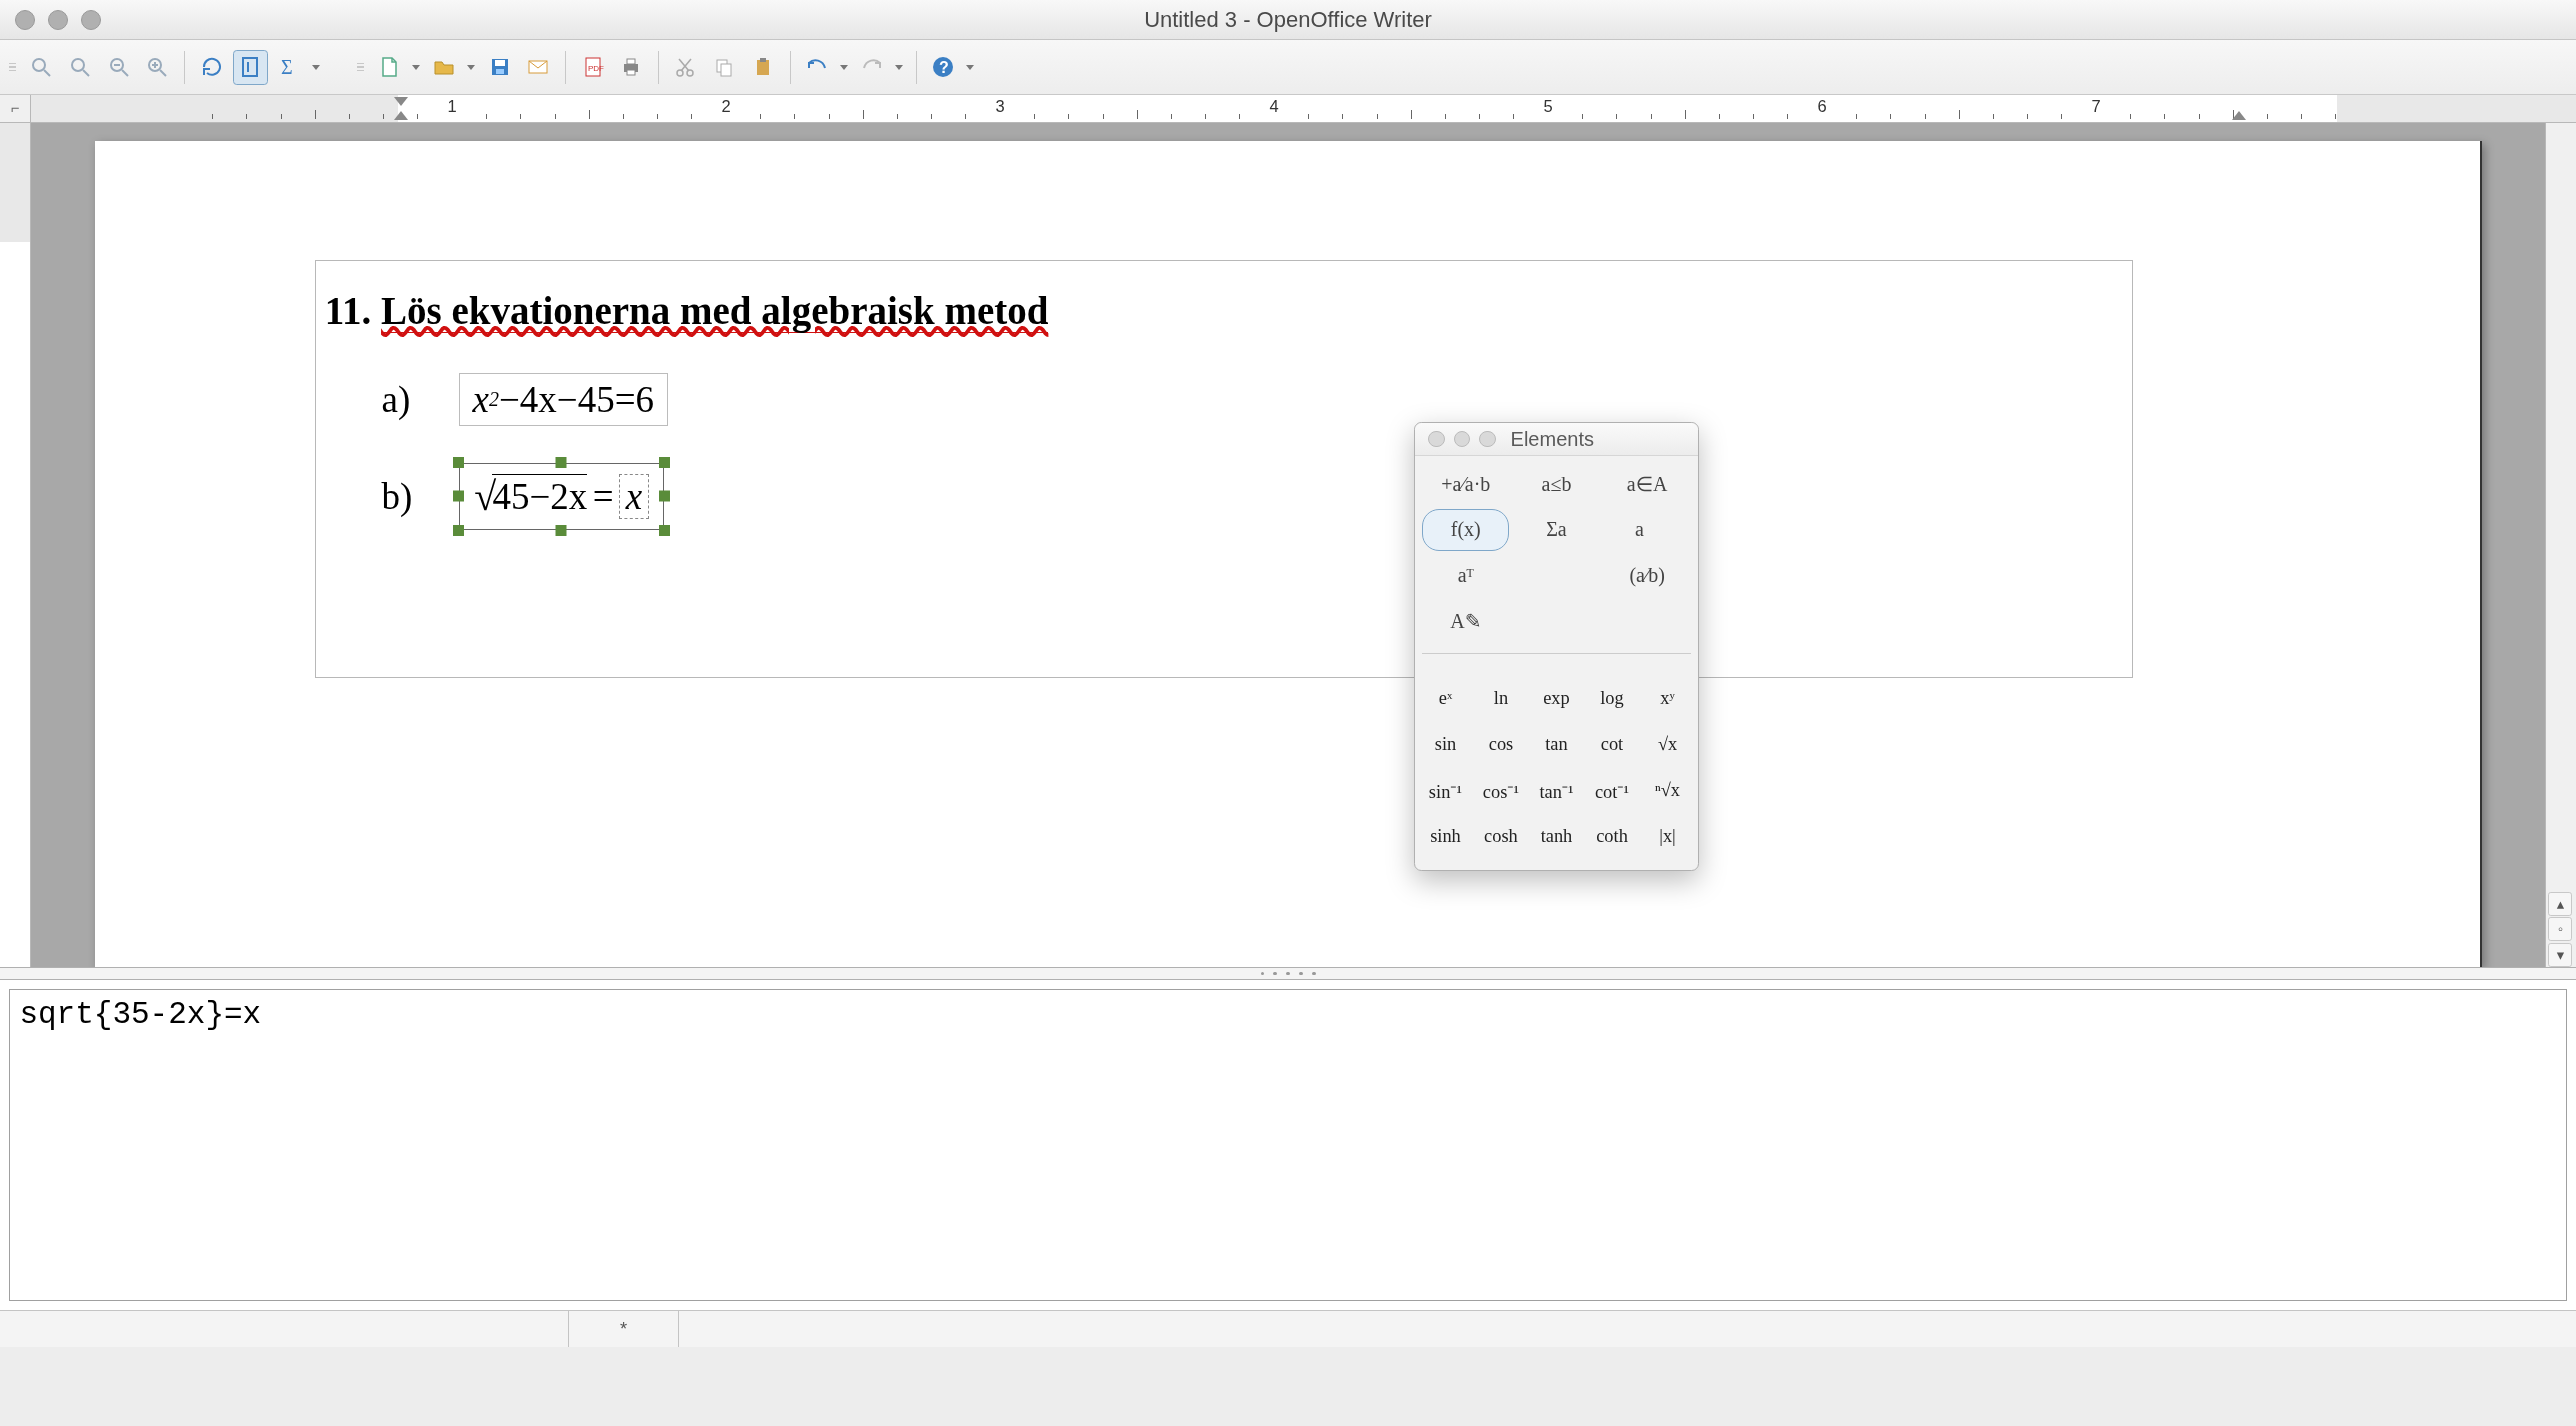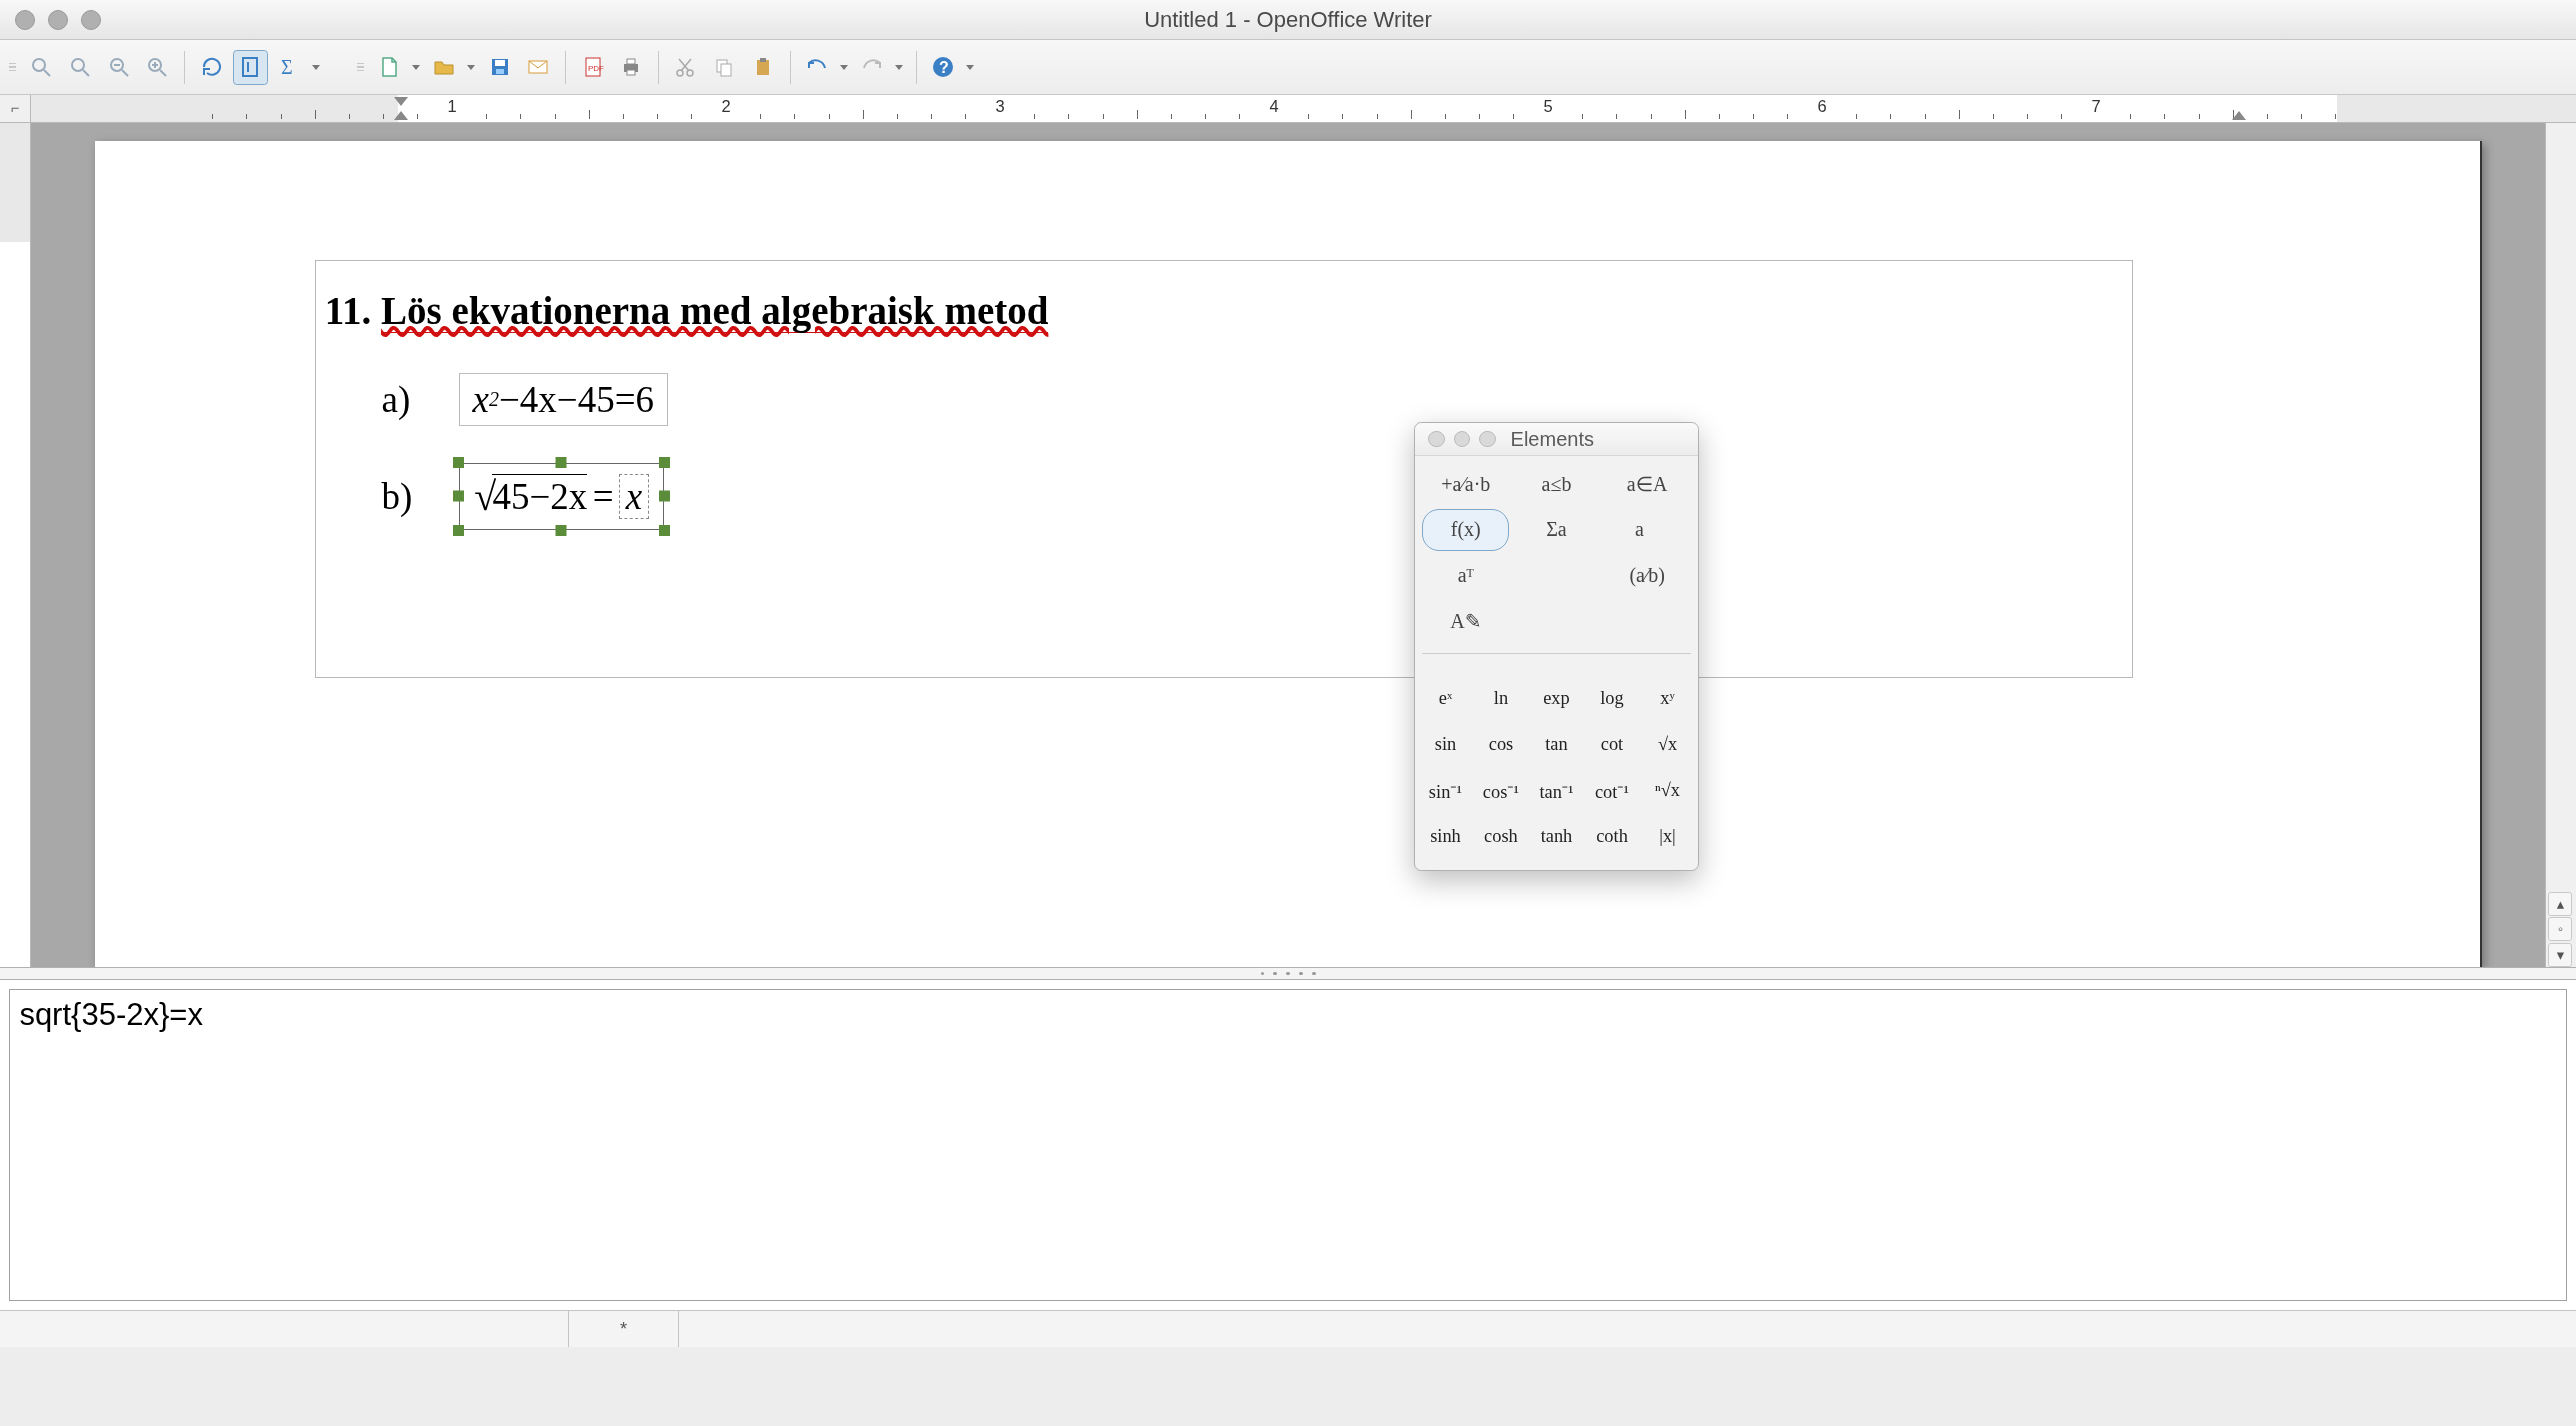--- a/index.html
+++ b/index.html
@@ -78,21 +78,21 @@
 .ep-items { display:grid; grid-template-columns: repeat(5,1fr); gap:9.2px; padding:7.3px 7.3px 14.7px 7.3px; }
 .ep-item { height:37px; display:flex; align-items:center; justify-content:center; font-size:18.4px; color:#222; cursor:pointer; font-family: Georgia, serif; }
 
 
 .h-splitter { height:13px; background:#f4f4f4; border-top:0.9px solid #b0b0b0; border-bottom:0.9px solid #b0b0b0; display:flex; align-items:center; justify-content:center; cursor:row-resize; }
 .h-splitter-dots { width:55px; height:3.7px; display:flex; justify-content:space-between; }
 .h-splitter-dots span{ width:3.7px;height:3.7px;background:#999;border-radius:50%; }
 
 
 .formula-pane { height:330px; background:#fff; border: none; padding:9.2px; }
-.formula-box { width:100%; height:100%; border:1.8px solid #a0a0a0; padding:7.3px 9.2px; font-family: Liberation Sans, sans-serif; font-size:31px; color:#000; outline:none; resize:none; background:#fff; }
+.formula-box { width:100%; height:100%; border:1.8px solid #a0a0a0; padding:7.3px 9.2px; font-family: Liberation Mono, monospace; font-size:31px; color:#000; outline:none; resize:none; background:#fff; }
 
 
 .statusbar { height:37px; background:#f4f4f4; border-top:0.9px solid #c4c4c4; display:flex; align-items:center; }
 .status-seg { height:100%; border-right:0.9px solid #c4c4c4; display:flex; align-items:center; padding:0 13px; font-size:18.4px; color:#555; }
 
 
 .scrollbtn { position:absolute; right:3.7px; width:24px; height:24px; display:flex; align-items:center; justify-content:center; font-size:14.7px; color:#555; background:#f6f6f6; border:0.9px solid #c8c8c8; border-radius:2.8px; cursor:pointer; }
 
 
 .tb-btn svg { width:24px; height:24px; }
@@ -101,21 +101,21 @@
 <body>
 
 <div class="scaler">
 
   <div class="titlebar">
     <div class="traffic-lights">
       <div class="tl"></div>
       <div class="tl"></div>
       <div class="tl"></div>
     </div>
-    <div class="title-text">Untitled 1 - OpenOffice Writer</div>
+    <div class="title-text">Untitled 3 - OpenOffice Writer</div>
   </div>
 
   <div class="toolbar">
     <div class="tb-group-handle">
         <div></div>
         <div></div>
         <div></div>
       </div>
 
     <div class="tb-btn">

